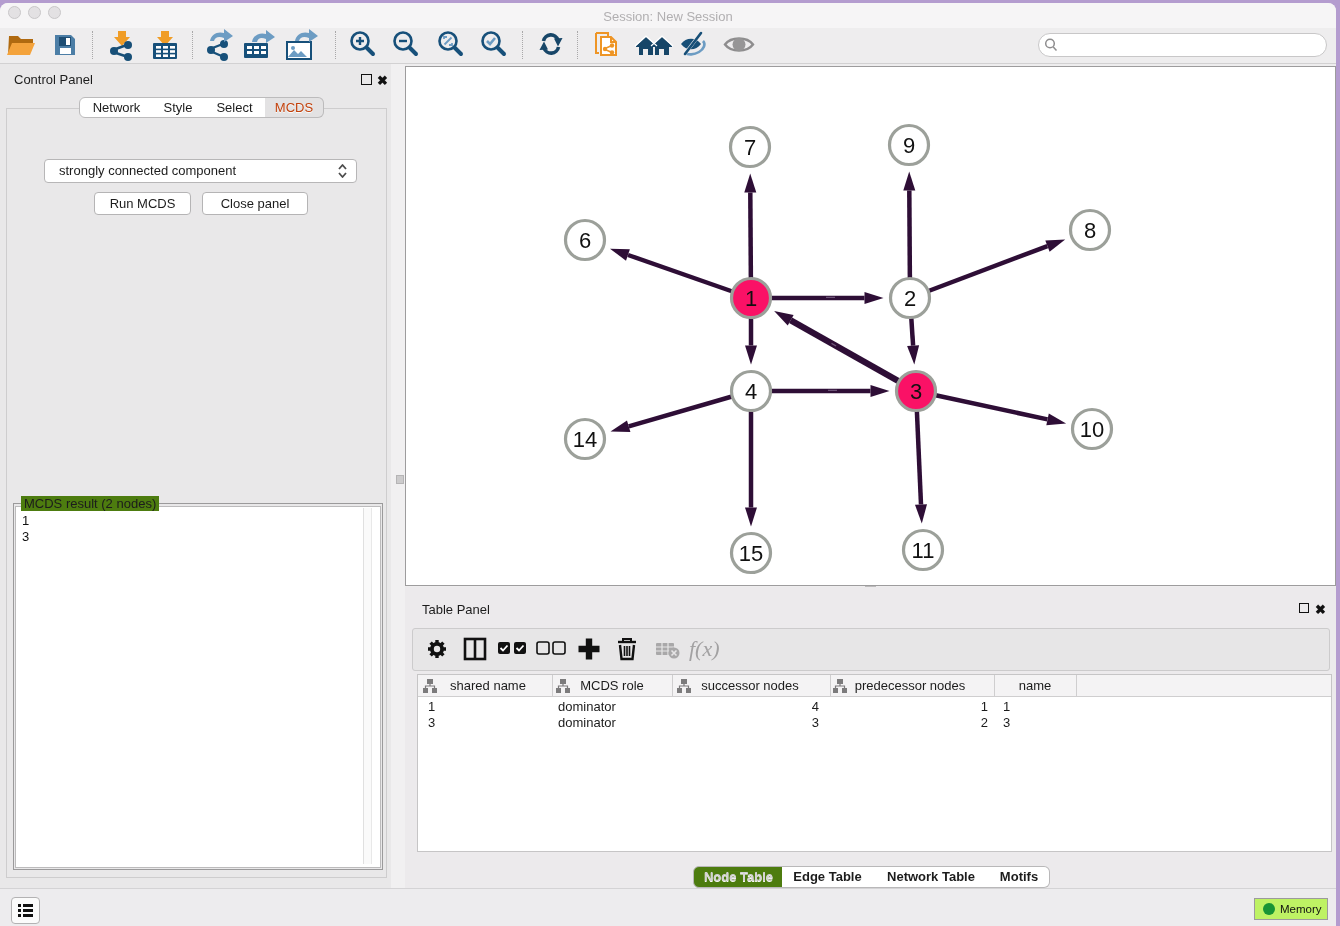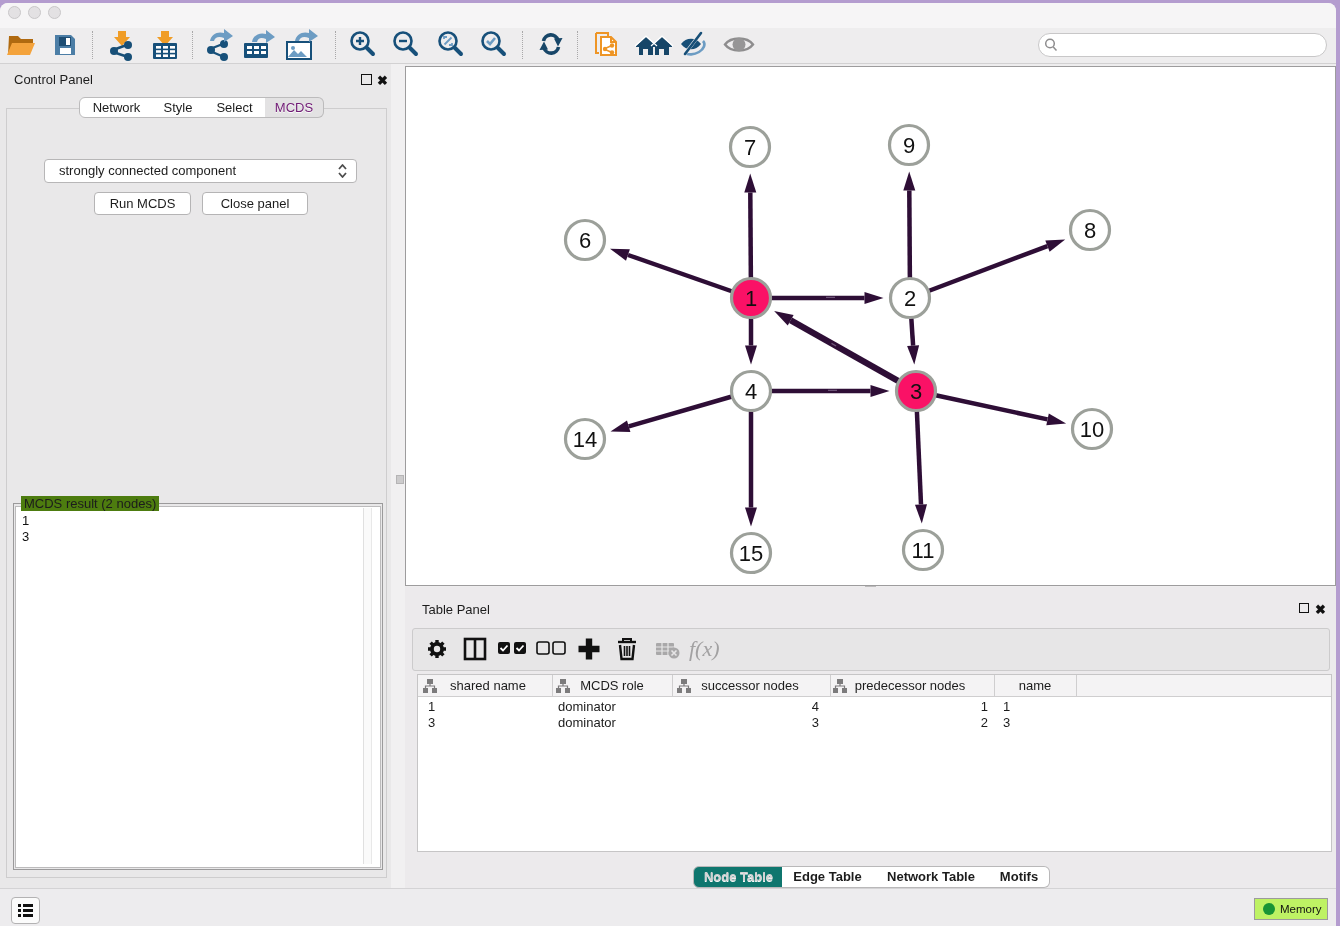--- a/index.html
+++ b/index.html
@@ -21,21 +21,21 @@
   #searchbox{left:1038px;top:5px;width:287px;height:22px;background:#fff;border:1px solid #c8c7c8;
              border-radius:12px;}
   
   #cpanel{left:0;top:64px;width:391px;height:824px;background:#e9e8e9;}
   #cp-title{left:14px;top:8px;font-size:13px;color:#1c1c1c;}
   .wicon-sq{position:absolute;width:9px;height:9px;border:1.7px solid #111;background:transparent;}
   .wicon-x{position:absolute;font-size:13px;font-weight:bold;color:#111;line-height:11px;}
   
   .cptab{position:absolute;top:33px;height:19px;line-height:19px;text-align:center;
          font-size:13px;color:#1c1c1c;background:#fff;border:1px solid #bcbbbc;}
-  #tab-mcds{background:#e3e2e3;color:#701a75;text-shadow:0 1px 0 #fafafa;
+  #tab-mcds{background:#e3e2e3;color:#c2410c;text-shadow:0 1px 0 #fafafa;
             border-radius:0 6px 6px 0;}
   #cp-content{left:6px;top:44px;width:379px;height:768px;border:1px solid #cecdce;background:#e9e8e9;}
   #opt-label{left:0;top:72px;width:391px;text-align:center;font-size:13px;color:#1c1c1c;}
   #combo{left:44px;top:95px;width:311px;height:22px;background:#fff;border:1px solid #b7b6b7;
          border-radius:4px;font-size:13px;color:#1c1c1c;line-height:22px;}
   .btn{position:absolute;top:128px;height:21px;background:#fff;border:1px solid #b5b4b5;
        border-radius:4px;font-size:13px;color:#1c1c1c;text-align:center;line-height:21px;}
   
   #mcds-group{left:13px;top:439px;width:368px;height:365px;border:1px solid #9b9a9b;}
   #mcds-legend{left:21px;top:432px;background:#4d7c0f;font-size:13px;color:#1c1c1c;padding:0 3px;}
@@ -66,20 +66,21 @@
           font-size:11.5px;color:#111;}
 </style>
 </head>
 <body>
 <div id="backdrop" class="abs"></div>
 <div id="appwin" class="abs"></div>
 <div id="titlebar" class="abs">
   <div class="tl" style="left:8px;"></div>
   <div class="tl" style="left:28px;"></div>
   <div class="tl" style="left:48px;"></div>
+  <div id="title-text" class="abs">Session: New Session</div>
 </div>
 <div id="toolbar" class="abs">
   <div id="tb-icons" class="abs" style="left:0;top:0;width:1336px;height:35px;">
   <svg width="1336" height="35" viewBox="0 0 1336 35">
 
     <path d="M9 8 h9 l3 3 h12 v6 H12 l-4 10 Z" fill="#b06a10"></path>
     <path d="M12 15 h23 l-5 12 H7 Z" fill="#f4a33c"></path>
 
     <path d="M55 7 h16 l4 4 v16 H55 Z" fill="#4c7ea6"></path>
     <rect x="59" y="9" width="12" height="9" fill="#1e4e74"></rect>
@@ -393,21 +394,21 @@
         <text x="570" y="36" text-anchor="end">1</text>
         <text x="585" y="36">1</text>
         <text x="10" y="52">3</text>
         <text x="140" y="52">dominator</text>
         <text x="401" y="52" text-anchor="end">3</text>
         <text x="570" y="52" text-anchor="end">2</text>
         <text x="585" y="52">3</text>
       </g>
     </svg>
   </div>
-  <div class="btab" style="left:288px;width:89px;border-radius:6px 0 0 6px;background:#0f766e;color:#d3d2d3;text-shadow:0 1px 0 #fcfcfc;">Node Table</div>
+  <div class="btab" style="left:288px;width:89px;border-radius:6px 0 0 6px;background:#4d7c0f;color:#d3d2d3;text-shadow:0 1px 0 #fcfcfc;">Node Table</div>
   <div class="btab" style="left:377px;width:91px;border-left:none;">Edge Table</div>
   <div class="btab" style="left:468px;width:116px;border-left:none;">Network Table</div>
   <div class="btab" style="left:584px;width:60px;border-left:none;border-radius:0 6px 6px 0;">Motifs</div>
 </div>
 <div id="statusbar" class="abs">
   <div id="listbtn" class="abs">
     <svg width="27" height="25" viewBox="0 0 27 25">
       <g fill="#111">
         <rect x="6" y="6" width="3" height="3"></rect>
           <rect x="11" y="6" width="10" height="3"></rect>

